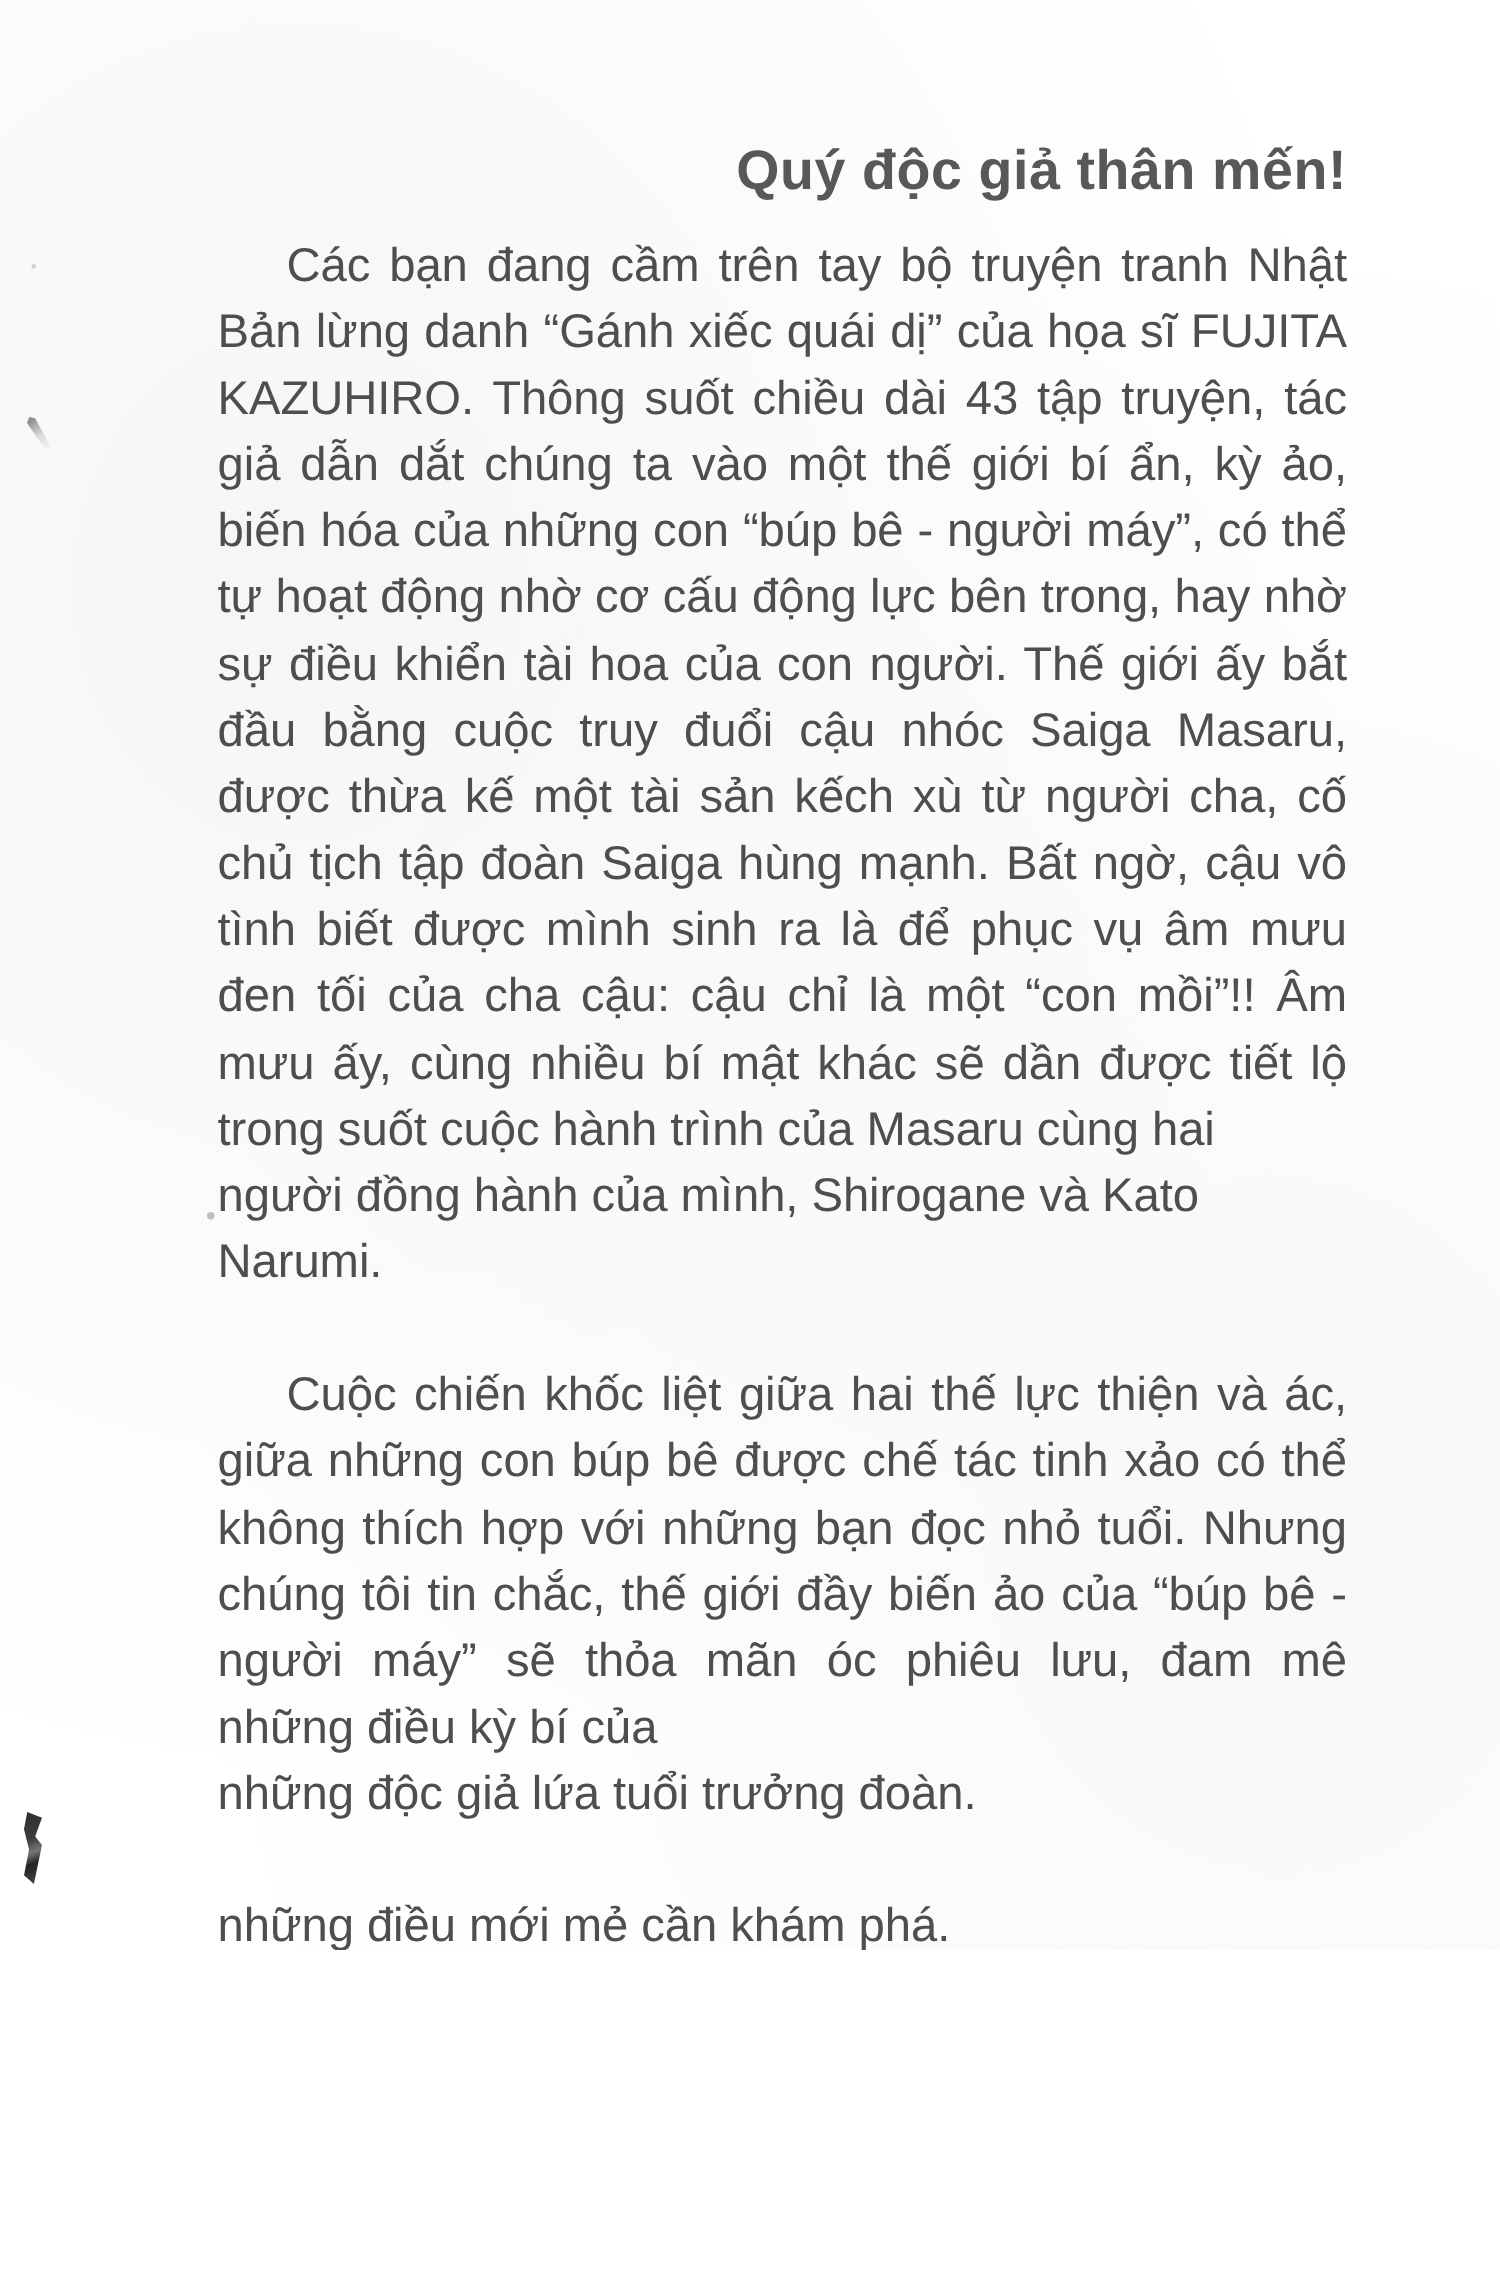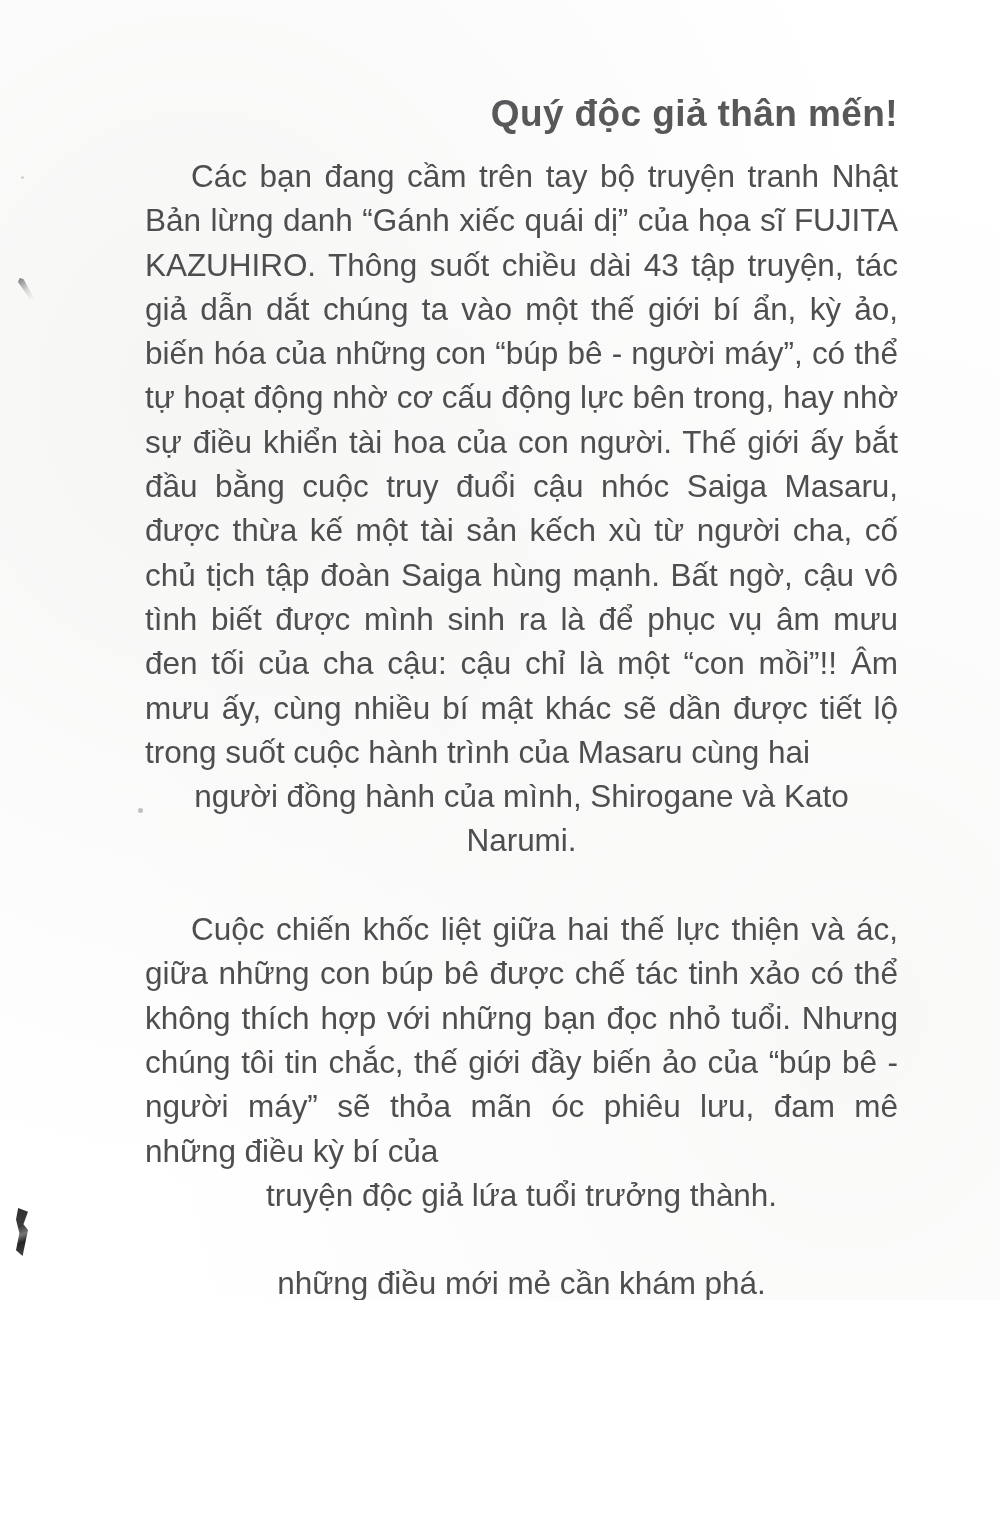--- a/index.html
+++ b/index.html
@@ -58,21 +58,21 @@
 
   .doc-para:after {
     content: "";
     display: inline-block;
     width: 100%;
   }
 
   
   .doc-para > .lastline {
     display: block;
-    text-align: center;
+    text-align: left;
     text-indent: 0;
   }
 
   .doc-para > .body {
     display: inline;
   }
 
   
 
   #page-number {
@@ -144,21 +144,21 @@
 <body>
 
 <div id="page">
 
   <div id="text-block">
 
     <h1 class="doc-title">Quý độc giả thân mến!</h1>
 
     <p class="doc-para"><span class="body">Các bạn đang cầm trên tay bộ truyện tranh Nhật Bản lừng danh “Gánh xiếc quái dị” của họa sĩ FUJITA KAZUHIRO. Thông suốt chiều dài 43 tập truyện, tác giả dẫn dắt chúng ta vào một thế giới bí ẩn, kỳ ảo, biến hóa của những con “búp bê - người máy”, có thể tự hoạt động nhờ cơ cấu động lực bên trong, hay nhờ sự điều khiển tài hoa của con người. Thế giới ấy bắt đầu bằng cuộc truy đuổi cậu nhóc Saiga Masaru, được thừa kế một tài sản kếch xù từ người cha, cố chủ tịch tập đoàn Saiga hùng mạnh. Bất ngờ, cậu vô tình biết được mình sinh ra là để phục vụ âm mưu đen tối của cha cậu: cậu chỉ là một “con mồi”!! Âm mưu ấy, cùng nhiều bí mật khác sẽ dần được tiết lộ trong suốt cuộc hành trình của Masaru cùng hai</span><span class="lastline">người đồng hành của mình, Shirogane và Kato Narumi.</span></p>
 
-    <p class="doc-para"><span class="body">Cuộc chiến khốc liệt giữa hai thế lực thiện và ác, giữa những con búp bê được chế tác tinh xảo có thể không thích hợp với những bạn đọc nhỏ tuổi. Nhưng chúng tôi tin chắc, thế giới đầy biến ảo của “búp bê - người máy” sẽ thỏa mãn óc phiêu lưu, đam mê những điều kỳ bí của</span><span class="lastline">truyện độc giả lứa tuổi trưởng thành.</span></p>
+    <p class="doc-para"><span class="body">Cuộc chiến khốc liệt giữa hai thế lực thiện và ác, giữa những con búp bê được chế tác tinh xảo có thể không thích hợp với những bạn đọc nhỏ tuổi. Nhưng chúng tôi tin chắc, thế giới đầy biến ảo của “búp bê - người máy” sẽ thỏa mãn óc phiêu lưu, đam mê những điều kỳ bí của</span><span class="lastline">những độc giả lứa tuổi trưởng đoàn.</span></p>
 
     <p class="doc-para"><span class="lastline">những điều mới mẻ cần khám phá.</span></p>
 
   </div>
 
   <div id="page-number">2</div>
 
   <div class="artifact" id="artifact-edge-mark"></div>
   <div class="artifact" id="artifact-pen-stroke"></div>
   <div class="artifact" id="artifact-speck-a"></div>

